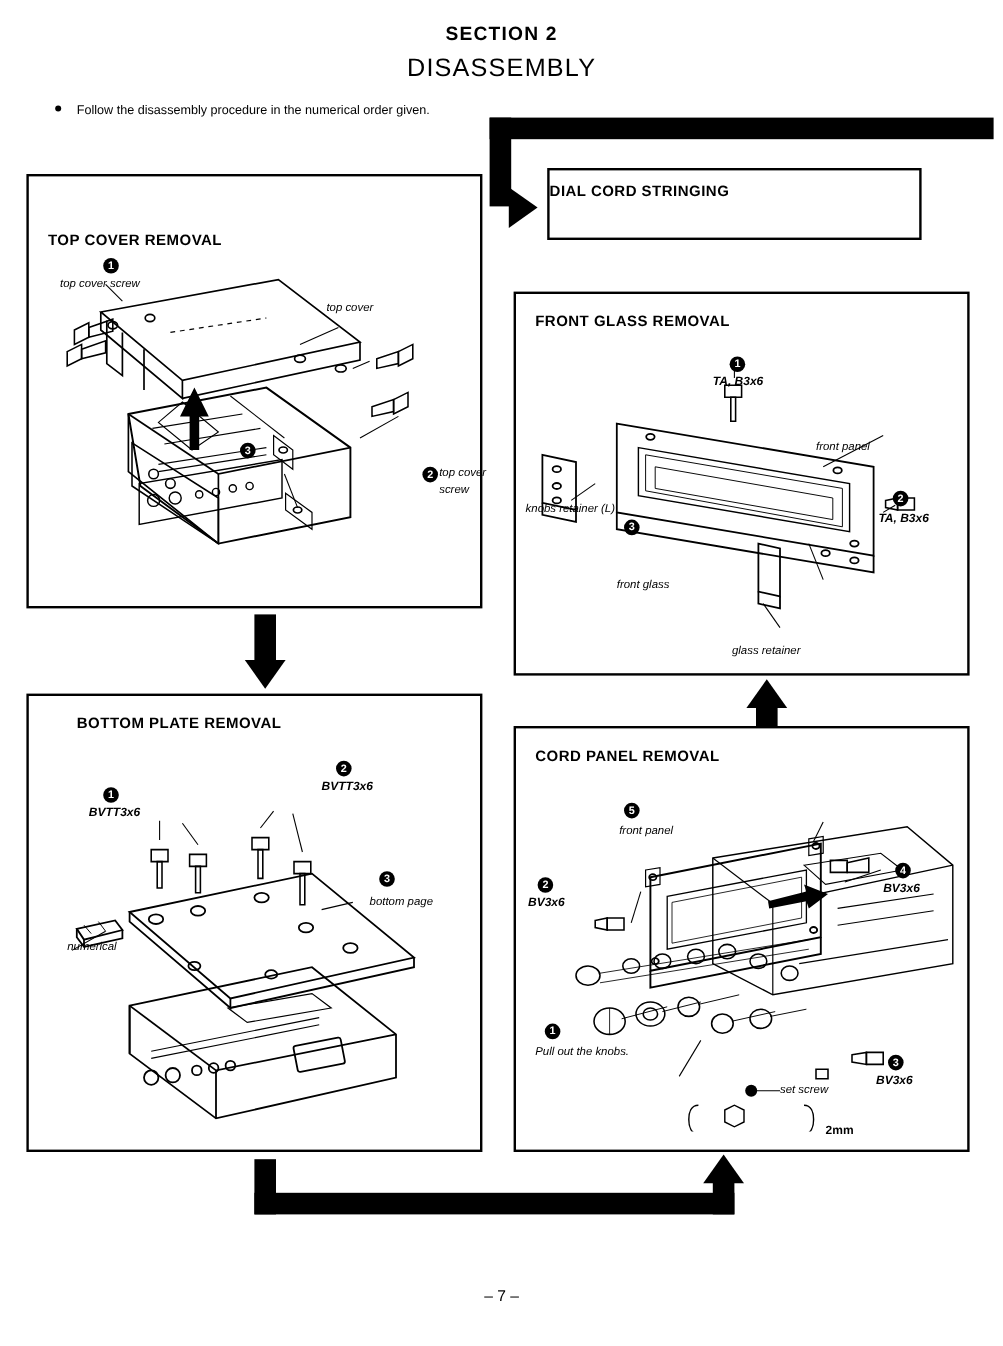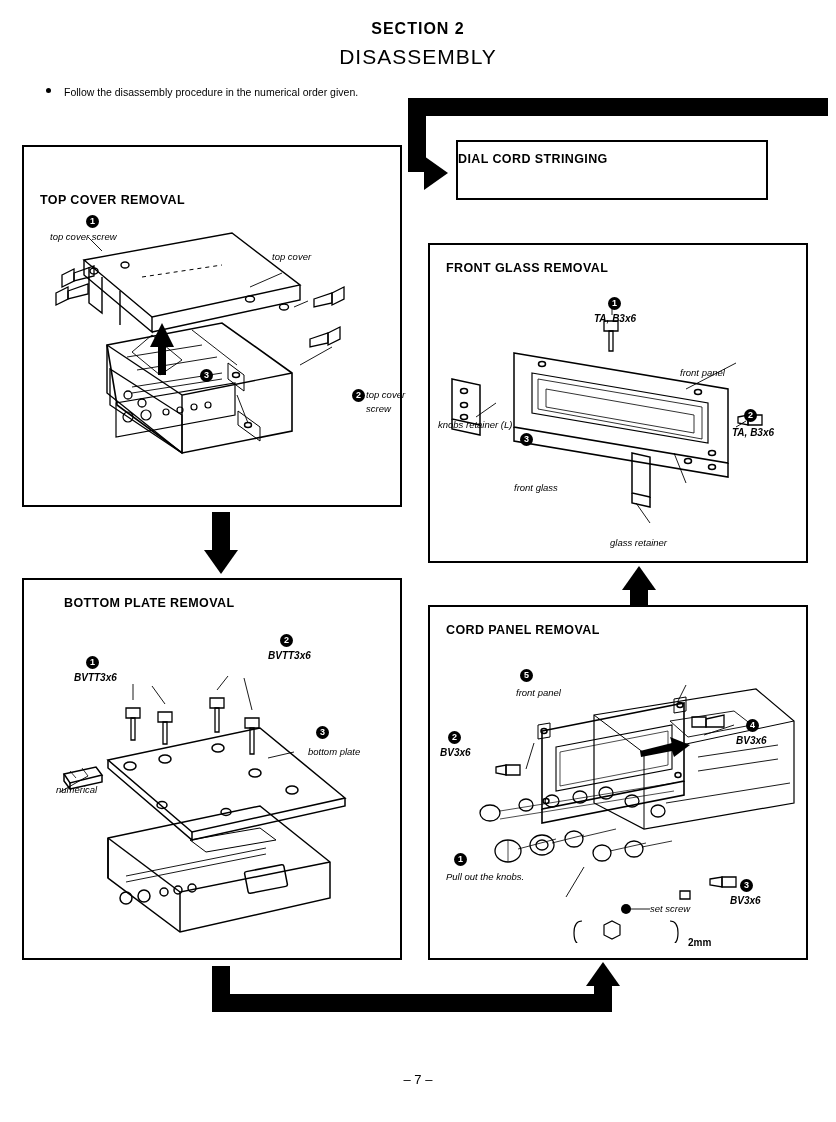--- a/index.html
+++ b/index.html
@@ -323,21 +323,21 @@
       </g>
     </svg>
 
     <div class="num" style="left:62px; top:76px;">1</div>
     <div class="lbl-b" style="left:50px; top:92px; font-style:italic;">BVTT3x6</div>
 
     <div class="num" style="left:256px; top:54px;">2</div>
     <div class="lbl-b" style="left:244px; top:70px; font-style:italic;">BVTT3x6</div>
 
     <div class="num" style="left:292px; top:146px;">3</div>
-    <div class="lbl" style="left:284px; top:166px;">bottom plate</div>
+    <div class="lbl" style="left:284px; top:166px;">bottom page</div>
 
     <div class="lbl" style="left:32px; top:204px;">numerical</div>
   </div>
 
   <div class="panel" id="panel-dial-cord">
     <div class="panel-title" style="left:0; top:10px; width:312px; text-align:left;">DIAL CORD STRINGING</div>
   </div>
 
   <div class="panel" id="panel-front-glass">
     <div class="panel-title" style="left:16px; top:16px;">FRONT GLASS REMOVAL</div>

